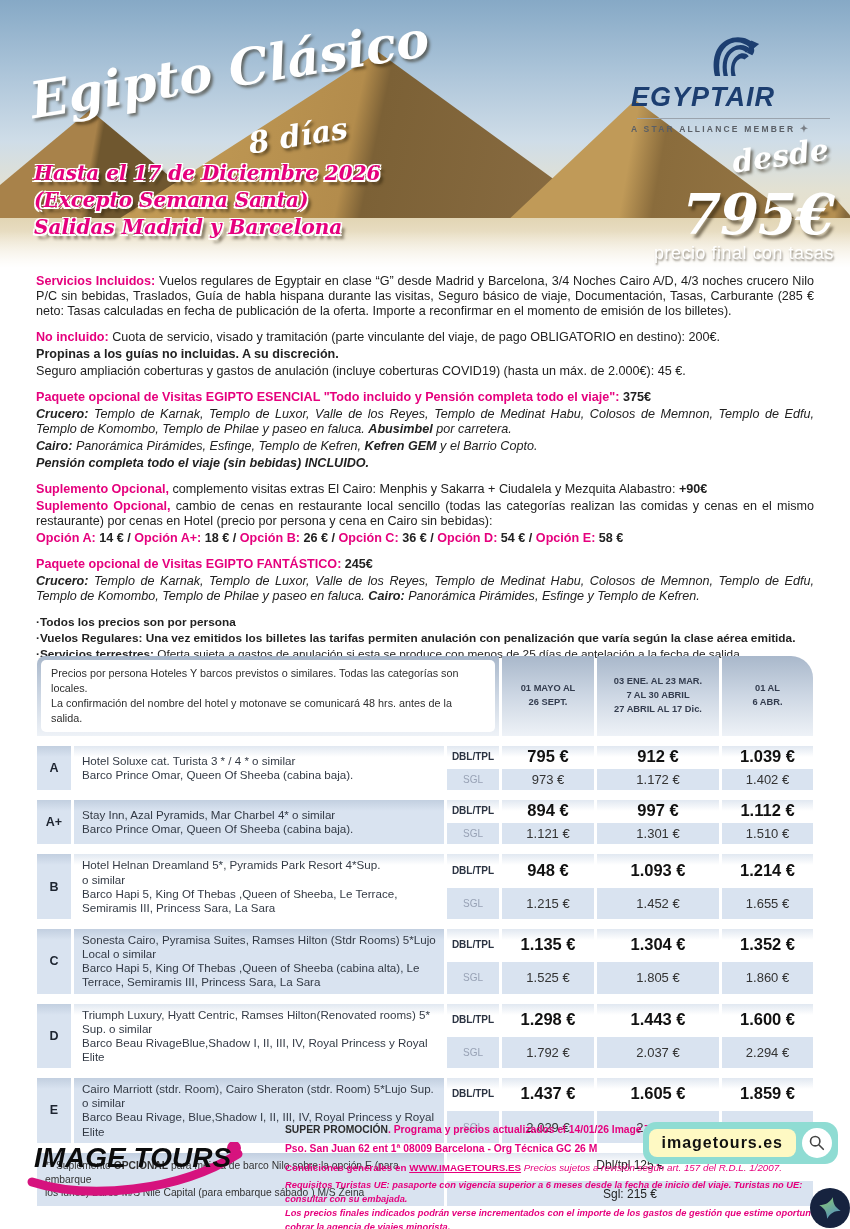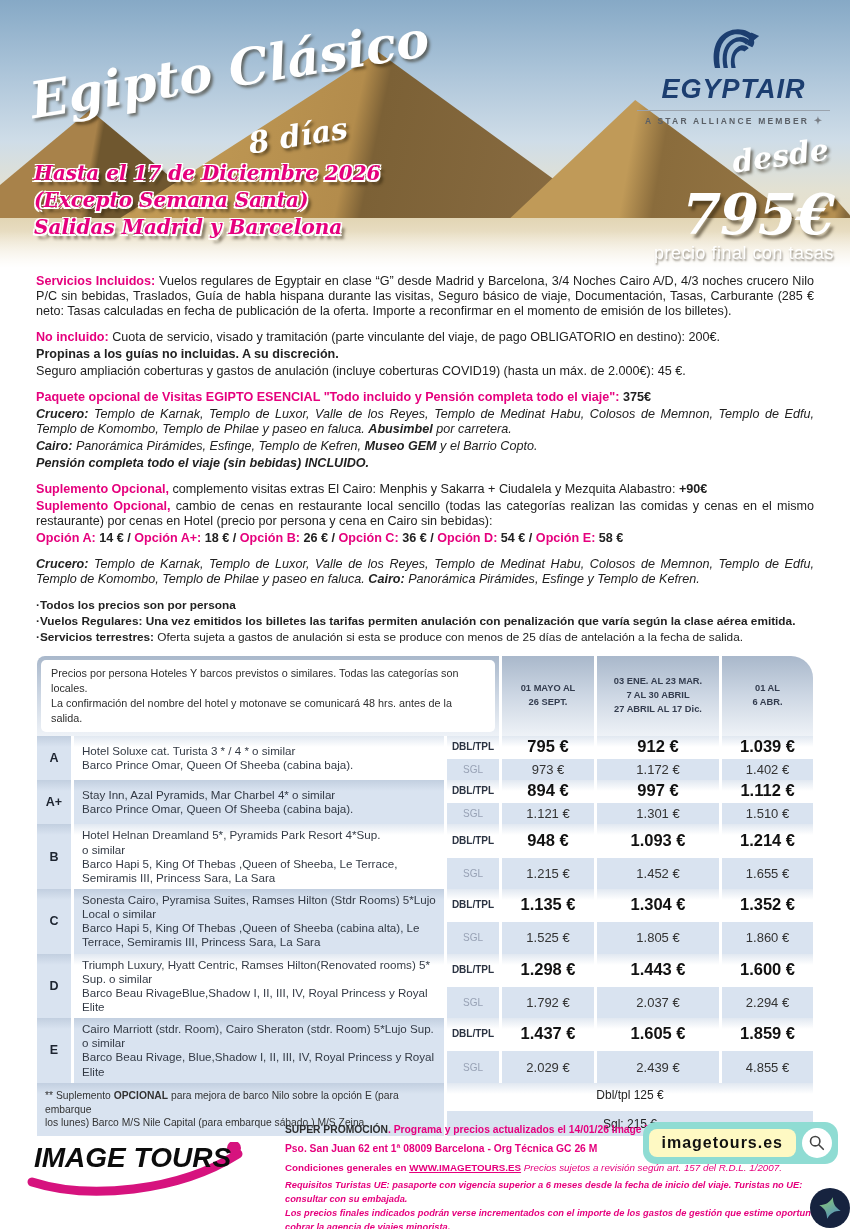--- a/index.html
+++ b/index.html
@@ -40,21 +40,21 @@
     text-shadow: 2px 3px 3px rgba(40,30,10,.55); }
   .hero-days { position:absolute; left:248px; top:118px; transform: rotate(-9deg);
     font-family:"DejaVu Serif", serif; font-style:italic; font-weight:700;
     font-size:30px; color:#fff; text-shadow: 2px 3px 3px rgba(40,30,10,.55); }
   .hero-dates { position:absolute; left:34px; top:160px;
     font-family:"DejaVu Serif", serif; font-style:italic; font-weight:700;
     font-size:20px; line-height:1.35; color:#e5007d;
     text-shadow: -1.5px -1.5px 0 #fff, 1.5px -1.5px 0 #fff, -1.5px 1.5px 0 #fff,
                  1.5px 1.5px 0 #fff, 4px 5px 3px rgba(40,30,10,.55); }
 
-  .egyptair { position:absolute; right:14px; top:26px; width:205px; text-align:center; }
+  .egyptair { position:absolute; right:14px; top:34px; width:205px; }
   .egyptair .falcon { display:block; margin:0 auto 2px; }
   .egyptair .name { font-size:27px; font-weight:700; font-style:italic;
     letter-spacing:1px; color:#1c3e70; }
   .egyptair .rule { height:1px; background:#9aa3ad; margin:5px 6px 4px; }
   .egyptair .alliance { font-size:8.5px; letter-spacing:2.2px; color:#5a5f66; font-weight:700; }
   .egyptair .star { color:#7a7f86; font-size:10px; letter-spacing:0; }
 
   .hero-price { position:absolute; right:16px; top:146px; width:240px; text-align:right; color:#fff; }
   .hero-price .desde { display:inline-block; transform:rotate(-8deg) translateY(-8px);
     font-family:"DejaVu Serif", serif; font-style:italic; font-weight:700;
@@ -65,21 +65,21 @@
     text-shadow:1px 2px 2px rgba(40,30,10,.5); }
 
   
   .sections { position:absolute; top:274px; left:36px; width:778px;
     font-size:12.6px; line-height:1.19; text-align:justify; color:#222; }
   .sections p { margin-bottom:2px; }
   .gap { height:9px; }
 
   
   .price-table { position:absolute; top:656px; left:37px; width:776px;
-    display:flex; flex-direction:column; row-gap:0; }
+    display:flex; flex-direction:column; row-gap:10px; }
   .trow { display:grid; grid-template-columns:34px 370px 52px 92px 122px 91px;
     column-gap:3px; row-gap:2px; }
   .bg-w  { background: linear-gradient(180deg,#e1e8f1 0,#ffffff 11px); }
   .bg-b  { background: linear-gradient(180deg,#c2cfe0 0,#d9e3f0 11px); }
   .bg-bf { background:#d9e3f0; }
   .grad-band { background: linear-gradient(180deg,#a9b8cb 0%,#ccd6e3 48%,#eef2f7 100%); }
 
   .thead-introwrap { grid-column:1/4; border-top-left-radius:8px; padding:4px; }
   .thead-intro { background:#fff; border-radius:5px; height:100%;
     padding:6px 10px; font-size:10.8px; line-height:1.4; color:#2e2e2e;
@@ -180,31 +180,32 @@
   <div class="gap"></div>
 
   <p><span class="mag b">No incluido:</span><span> Cuota de servicio, visado y tramitación (parte vinculante del viaje, de pago OBLIGATORIO en destino):  200€.</span></p>
   <p class="b">Propinas a los guías no incluidas. A su discreción.</p>
   <p>Seguro ampliación coberturas y gastos de anulación (incluye coberturas COVID19)  (hasta un máx. de 2.000€): 45 €.</p>
 
   <div class="gap"></div>
 
   <p><span class="mag b">Paquete opcional de Visitas EGIPTO ESENCIAL "Todo incluido y Pensión completa todo el viaje": </span><span class="b">375€</span></p>
   <p class="it"><span class="b">Crucero: </span><span>Templo de Karnak, Templo de Luxor,  Valle de los Reyes, Templo de Medinat Habu, Colosos de Memnon, Templo de Edfu, Templo de Komombo, Templo de Philae y paseo en faluca. </span><span class="b">Abusimbel</span><span> por carretera.</span></p>
-  <p class="it"><span class="b">Cairo: </span><span>Panorámica Pirámides, Esfinge, Templo de Kefren, </span><span class="b">Museo GEM</span><span> y el Barrio Copto.</span></p>
+  <p class="it"><span class="b">Cairo: </span><span>Panorámica Pirámides, Esfinge, Templo de Kefren, </span><span class="b">Kefren GEM</span><span> y el Barrio Copto.</span></p>
   <p class="it b">Pensión completa todo el viaje (sin bebidas) INCLUIDO.</p>
 
   <div class="gap"></div>
 
   <p><span class="mag b">Suplemento Opcional,</span><span> complemento visitas extras El Cairo: Menphis y Sakarra + Ciudalela y Mezquita Alabastro: </span><span class="b">+90€</span></p>
   <p><span class="mag b">Suplemento Opcional,</span><span> cambio de cenas en restaurante local sencillo (todas las categorías realizan las comidas y cenas en el mismo restaurante) por cenas en Hotel (precio por persona  y cena en Cairo sin bebidas):</span></p>
   <p><span class="mag b">Opción A:</span><span class="b"> 14 €</span><span class="b"> / </span><span class="mag b">Opción A+:</span><span class="b">  18 €</span><span class="b"> / </span><span class="mag b">Opción B:</span><span class="b"> 26 €</span><span class="b"> / </span><span class="mag b">Opción C:</span><span class="b"> 36 €</span><span class="b"> / </span><span class="mag b">Opción D:</span><span class="b"> 54 €</span><span class="b"> / </span><span class="mag b">Opción E:</span><span class="b"> 58 €</span></p>
 
   <div class="gap"></div>
 
+  <p><span class="mag b">Paquete opcional de Visitas EGIPTO FANTÁSTICO: </span><span class="b">245€</span></p>
   <p class="it"><span class="b">Crucero: </span><span>Templo de Karnak, Templo de Luxor,  Valle de los Reyes, Templo de Medinat Habu, Colosos de Memnon, Templo de Edfu, Templo de Komombo, Templo de Philae y paseo en faluca. </span><span class="b">Cairo: </span><span>Panorámica Pirámides, Esfinge y Templo de Kefren.</span></p>
 
   <div class="gap"></div>
 
   <p class="b" style="font-size:11.8px">·Todos los precios son por persona</p>
   <p class="b" style="font-size:11.8px">·Vuelos Regulares: Una vez emitidos los billetes las tarifas permiten anulación con penalización que varía según la clase aérea emitida.</p>
   <p style="font-size:11.8px"><span class="b">·Servicios terrestres:</span><span> Oferta sujeta a gastos de anulación si esta se produce con menos de 25 días de antelación a la fecha de  salida.</span></p>
 </div>
 
 <div class="price-table">

